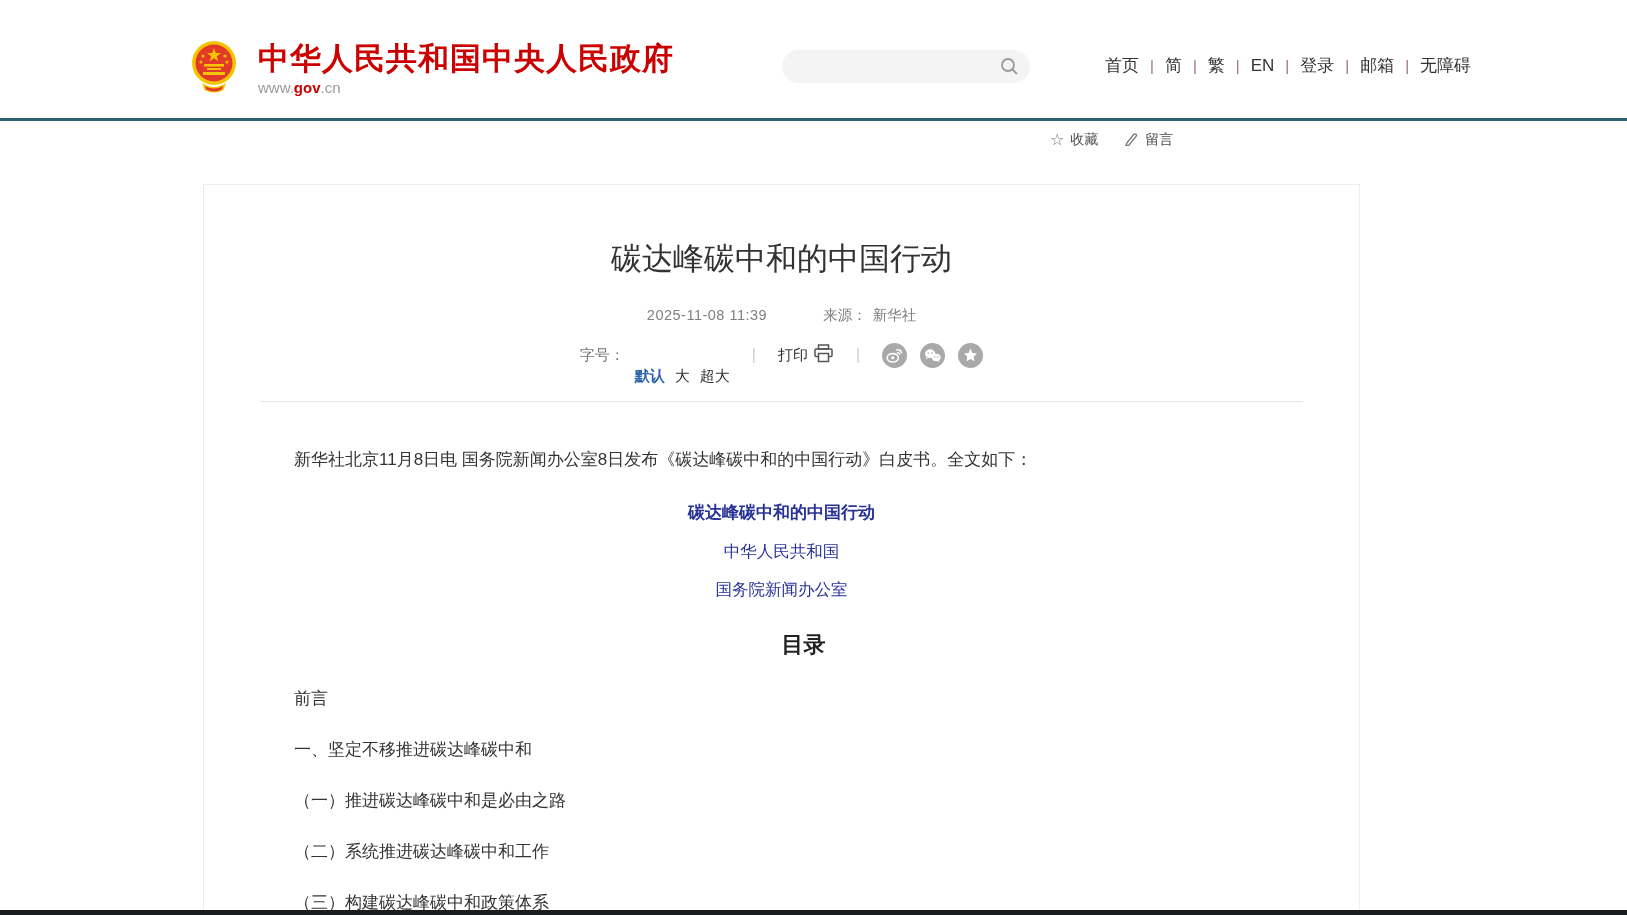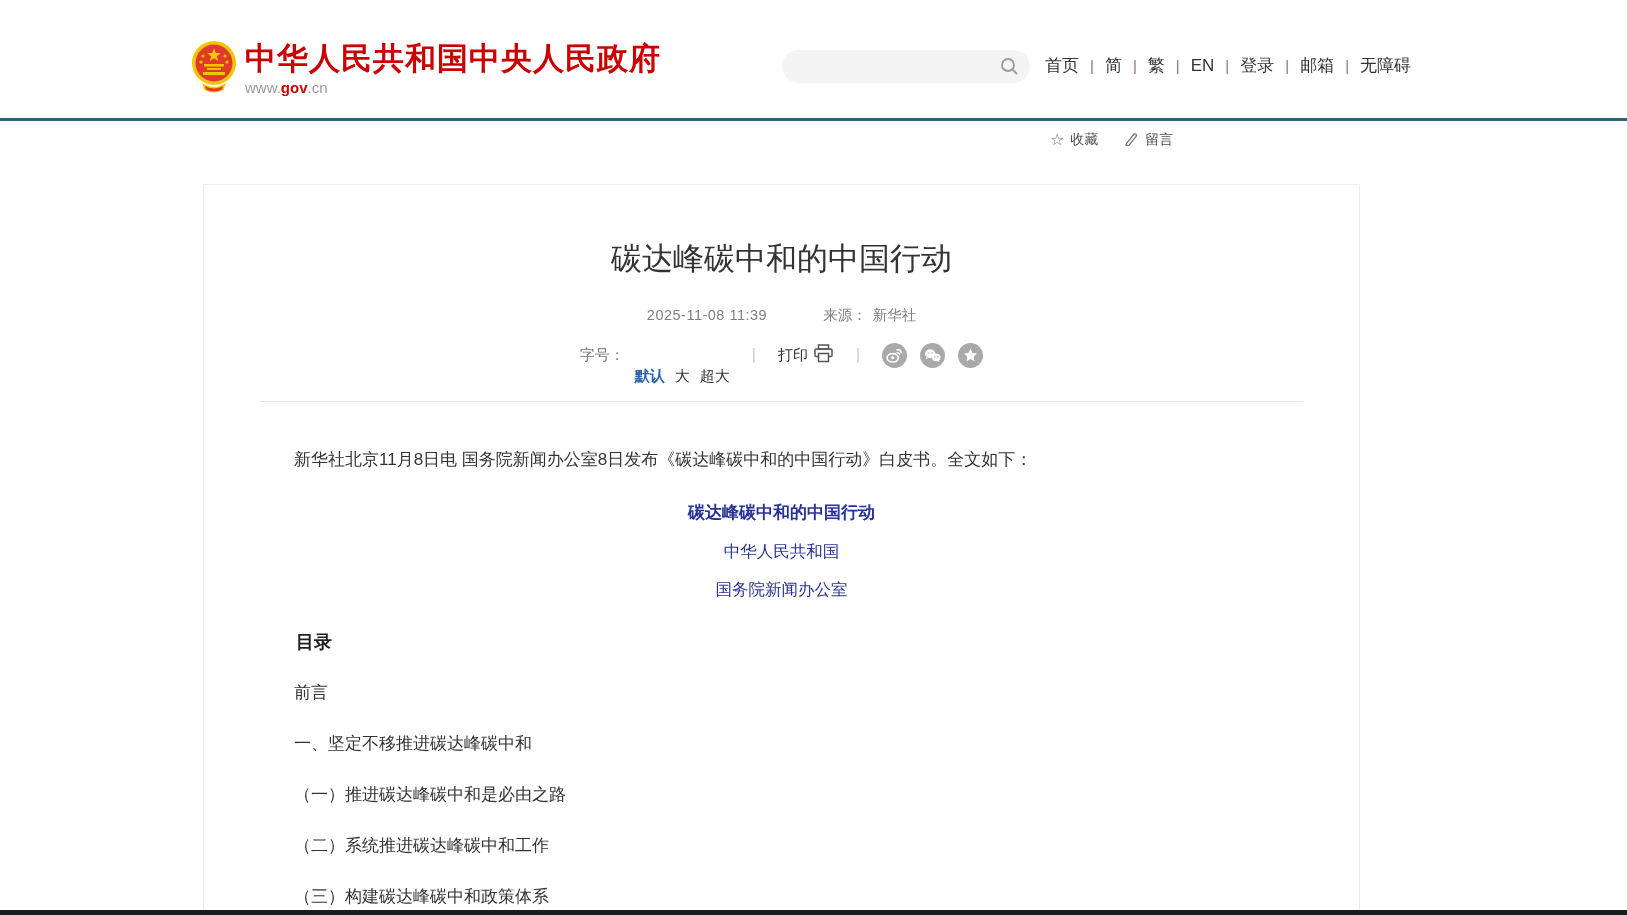--- a/index.html
+++ b/index.html
@@ -2,30 +2,30 @@
 <html><head>
 <meta charset="utf-8">
 <style>
   * { box-sizing: border-box; }
   html,body { margin:0; padding:0; background:#fff; }
   body { font-family:"Liberation Sans","DejaVu Sans",sans-serif; color:#333; }
   .page { position:relative; width:1627px; height:915px; background:#fff; overflow:hidden; }
 
   
   .header { position:absolute; top:0; left:0; width:100%; height:121px; background:#fff; border-bottom:3px solid #2f6175; }
-  .logo-link { position:absolute; left:190px; top:38px; display:flex; align-items:center; gap:7px; cursor:pointer; }
+  .logo-link { position:absolute; left:190px; top:38px; display:flex; align-items:center; gap:20px; cursor:pointer; }
   .site-title { color:#cb0000; font-size:31px; font-weight:bold; letter-spacing:1px; line-height:1.1; }
   .site-url { color:#9a9a9a; font-size:15px; margin-top:3px; }
   .site-url .gov { color:#cb0000; font-weight:bold; }
 
   .search-box { position:absolute; left:782px; top:50px; width:248px; height:33px; background:#f4f4f4; border-radius:17px; }
   .search-box input { position:absolute; left:16px; top:0; width:195px; height:33px; border:none; background:transparent; outline:none; font-size:14px; color:#333; }
   .search-icon { position:absolute; right:11px; top:7px; width:19px; height:19px; cursor:pointer; }
 
-  .top-nav { position:absolute; left:1045px; top:54px; display:flex; align-items:center; font-size:17px; color:#333; }
+  .top-nav { position:absolute; left:1105px; top:54px; display:flex; align-items:center; font-size:17px; color:#333; }
   .top-nav .nav-item { cursor:pointer; white-space:nowrap; }
   .top-nav .sep { color:#9b6f6f; margin:0 11px; font-size:15px; }
 
   
   .page-actions { position:absolute; left:1050px; top:131px; display:flex; align-items:center; gap:26px; font-size:14px; color:#4d4d4d; }
   .page-actions .act { display:flex; align-items:center; gap:6px; cursor:pointer; }
   .star-glyph { font-size:16px; color:#777; line-height:1; }
 
   
   .card { position:absolute; left:203px; top:184px; width:1157px; height:731px; background:#fff; border:1px solid #ededed; border-bottom:none; }
@@ -47,21 +47,21 @@
   .share-icons { display:flex; align-items:center; gap:13px; }
   .share-btn { width:25px; height:25px; cursor:pointer; border:none; background:transparent; padding:0; }
 
   
   .body-text { font-size:17px; color:#333; }
   .para { text-indent:2em; margin:0; line-height:24px; }
   .lead { margin-top:46px; }
   .doc-title { text-align:center; color:#283296; font-weight:bold; font-size:17px; margin-top:29px; }
   .doc-date { text-align:center; color:#283296; font-size:15.5px; margin-top:13px; }
   .doc-org { text-align:center; color:#283296; font-size:16.5px; margin-top:13px; font-family:"DejaVu Serif","Liberation Serif",serif; }
-  .toc-heading { font-weight:bold; font-size:18px; color:#222; margin-top:29px; text-indent:2em; }
+  .toc-heading { font-weight:bold; font-size:22px; color:#222; margin-top:29px; text-indent:2em;text-align:center; }
   .toc-item { text-indent:2em; margin-top:27px; line-height:24px; }
 
   .bottom-bar { position:absolute; left:0; bottom:0; width:100%; height:5px; background:#1a1c1e; }
 </style>
 </head>
 <body>
 
 <div class="page">
 
   <div class="header">

